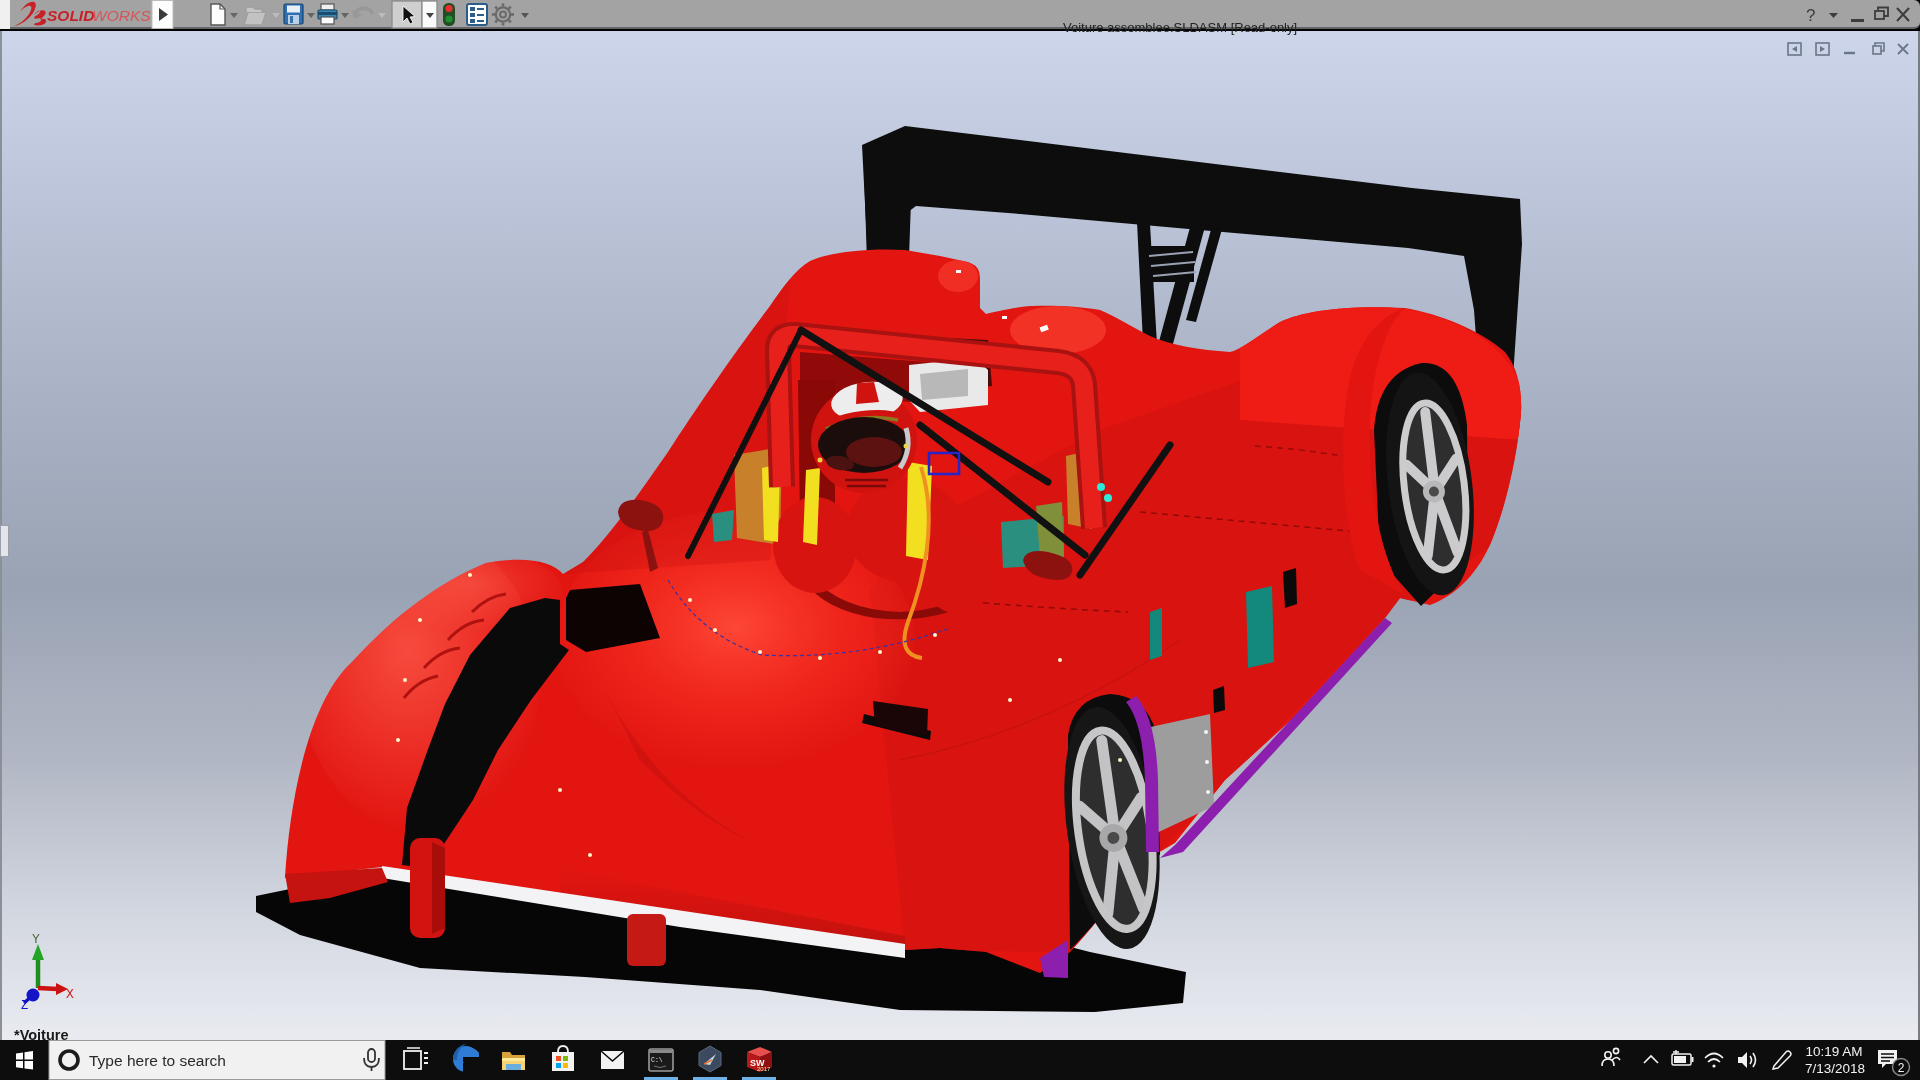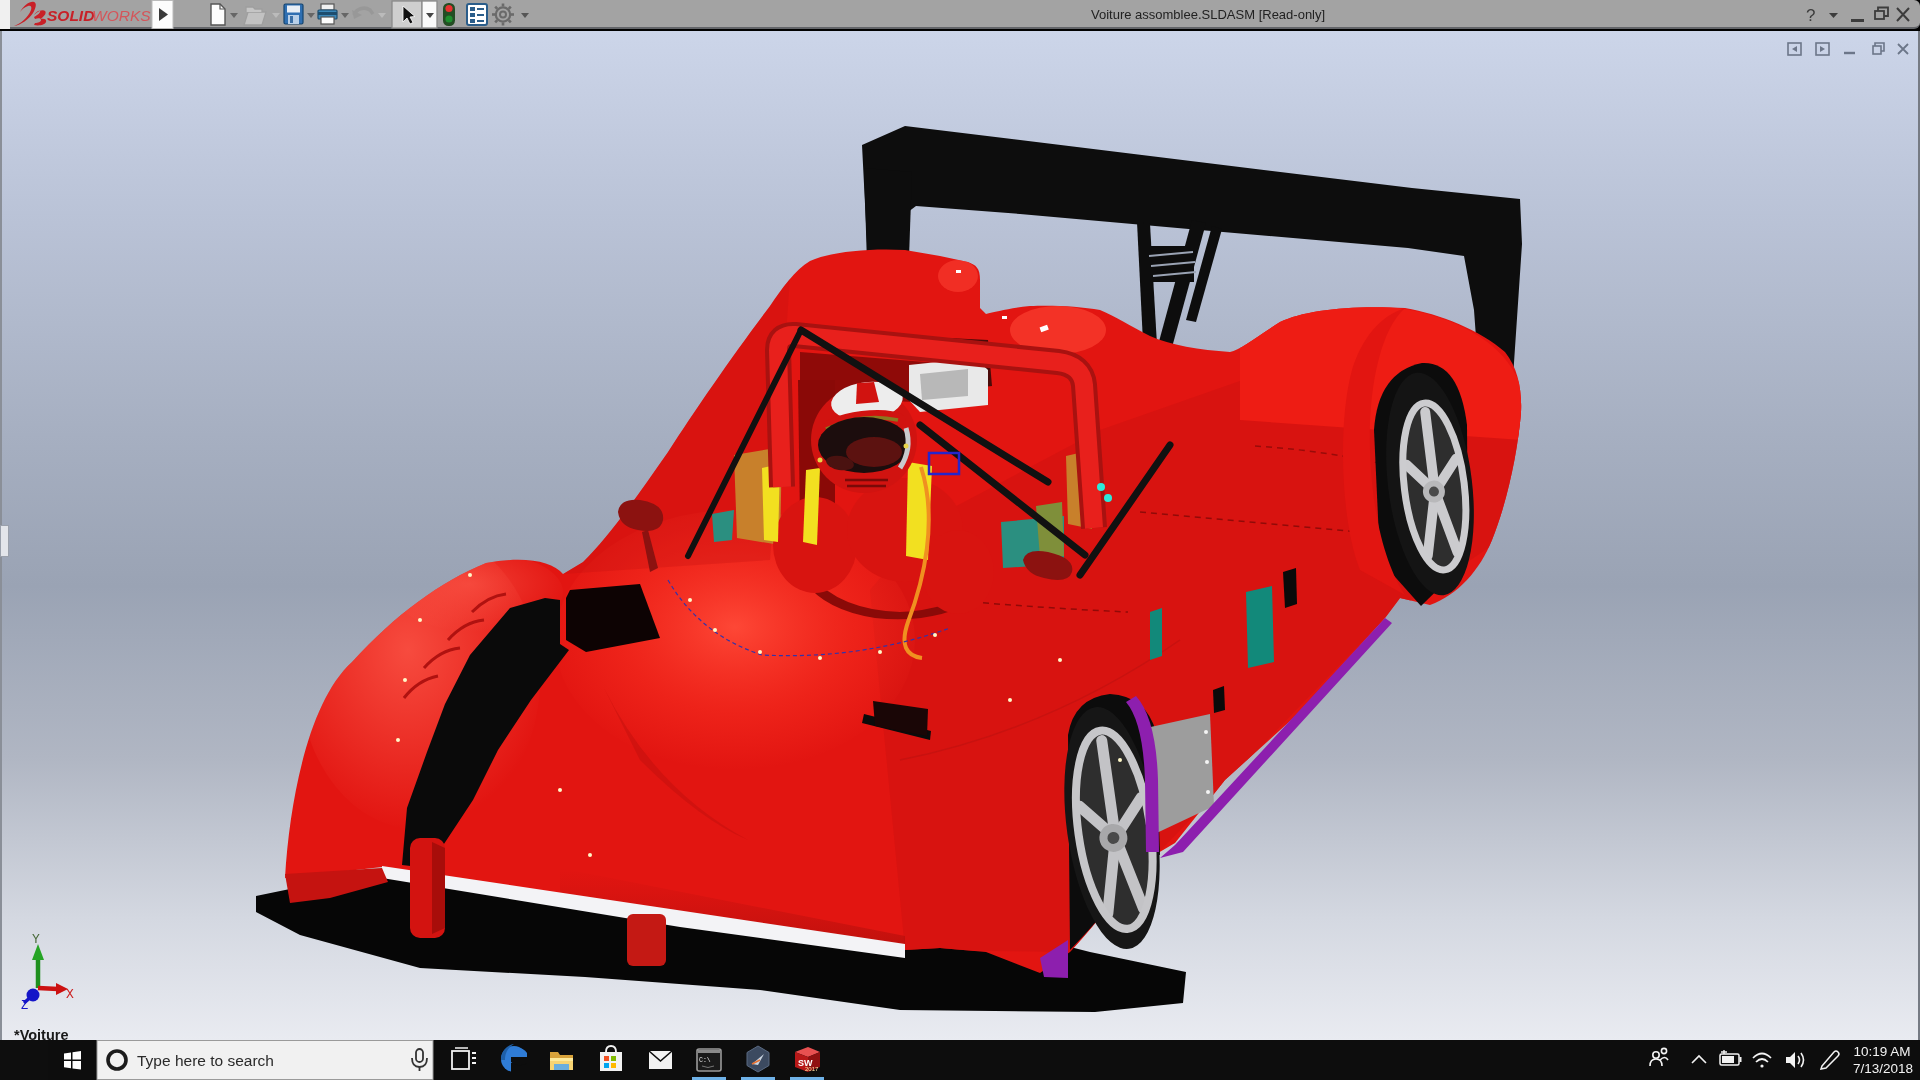--- a/index.html
+++ b/index.html
@@ -1,20 +1,20 @@
 <!DOCTYPE html>
 <html><head>
 <meta charset="utf-8">
 <style>
   html,body{margin:0;padding:0;width:1920px;height:1080px;overflow:hidden;background:#000;}
   *{box-sizing:border-box;}
   body{font-family:"Liberation Sans", sans-serif;}
   #titlebar{position:absolute;left:0;top:0;width:1920px;height:29px;background:#a3a3a3;border-bottom:2px solid #636569;border-radius:6px;}
   #viewport{position:absolute;left:0;top:31px;width:1920px;height:1009px;}
-  #taskbar{position:absolute;left:0;top:1040px;width:1920px;height:40px;background:#0e0e0e;padding-left:48px;}
+  #taskbar{position:absolute;left:0;top:1040px;width:1920px;height:40px;background:#0e0e0e;}
   .abs{position:absolute;}
 </style>
 </head>
 <body>
 
 <div id="viewport">
 <svg width="1920" height="1009" viewBox="0 31 1920 1009" xmlns="http://www.w3.org/2000/svg">
 <defs>
   <linearGradient id="bgGrad" x1="0" y1="31" x2="0" y2="1040" gradientUnits="userSpaceOnUse">
     <stop offset="0" stop-color="#ccd5e9"></stop>
@@ -385,21 +385,21 @@
 
     <text x="1806" y="21" font-size="17" fill="#3c3c3c">?</text>
     <path d="M1829,13 L1838,13 L1833.5,18 Z" fill="#3c3c3c"></path>
     <rect x="1851" y="19" width="13" height="3" fill="#3c3c3c"></rect>
     <g fill="none" stroke="#3c3c3c" stroke-width="1.8">
       <rect x="1875" y="11" width="9" height="8"></rect>
       <path d="M1878,11 L1878,7.5 L1888,7.5 L1888,16 L1884,16"></path>
     </g>
     <path d="M1897,8 L1909,21 M1909,8 L1897,21" stroke="#3c3c3c" stroke-width="2"></path>
   </svg>
-  <div class="abs" style="left:1063px;top:7px;width:260px;font-size:13px;color:#222;margin-left:28px;">Voiture assomblee.SLDASM [Read-only]</div>
+  <div class="abs" style="left:1063px;top:20px;width:260px;font-size:13px;color:#222;">Voiture assomblee.SLDASM [Read-only]</div>
 </div>
 
 <div id="taskbar">
   <svg width="1920" height="40" viewBox="0 1040 1920 40" xmlns="http://www.w3.org/2000/svg">
     <rect x="0" y="1040" width="1920" height="40" fill="#0d0d0d"></rect>
 
     <g fill="#ffffff">
       <path d="M16,1053.4 L23,1052.4 L23,1059.5 L16,1059.5 Z"></path>
       <path d="M24.5,1052.2 L33,1051 L33,1059.5 L24.5,1059.5 Z"></path>
       <path d="M16,1061 L23,1061 L23,1068.2 L16,1067.2 Z"></path>

